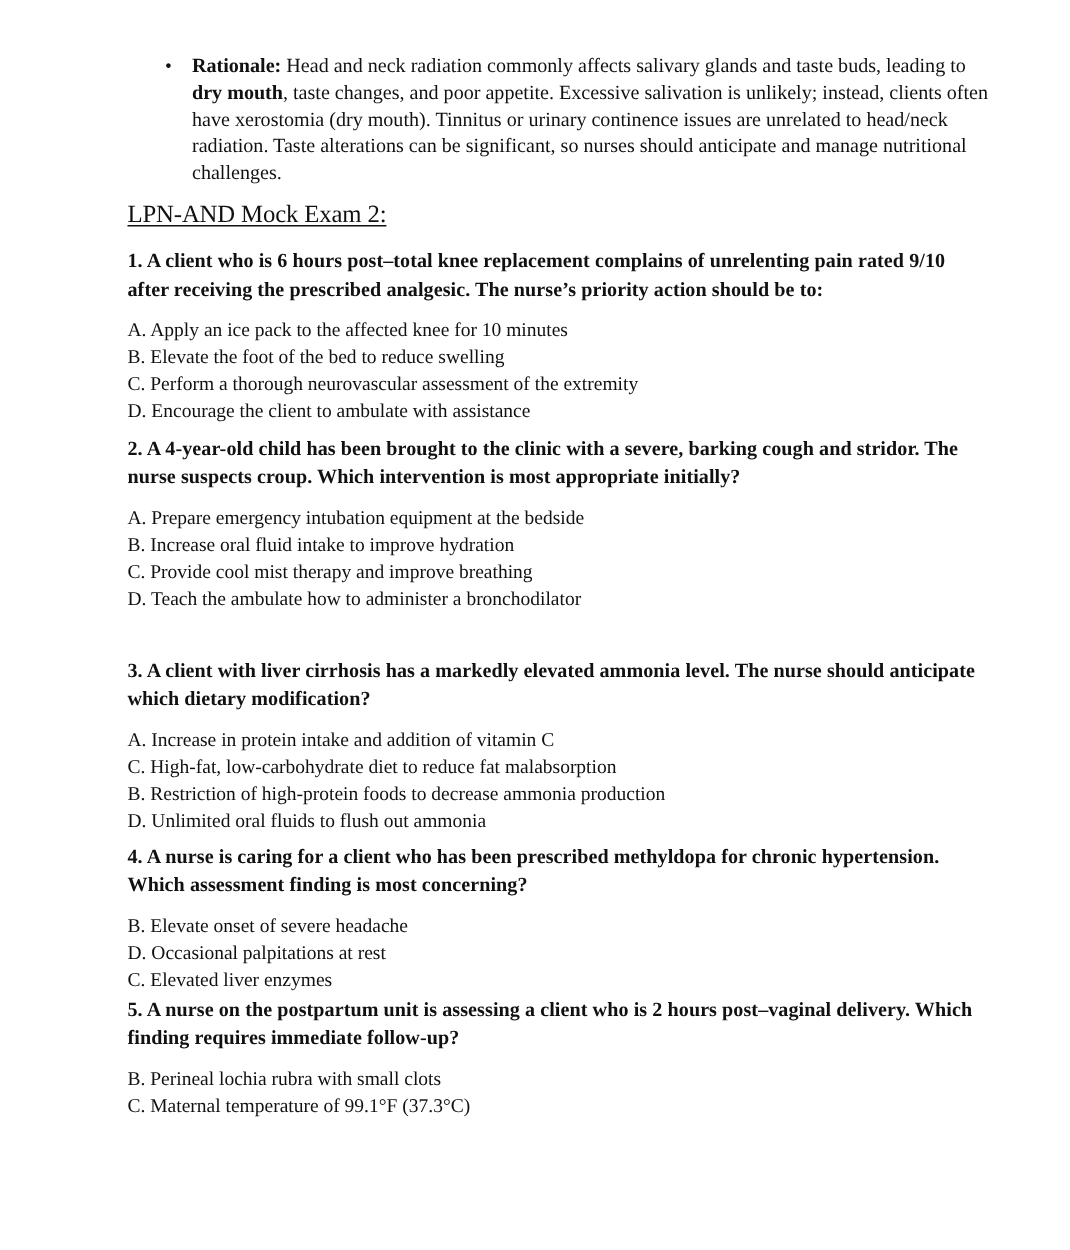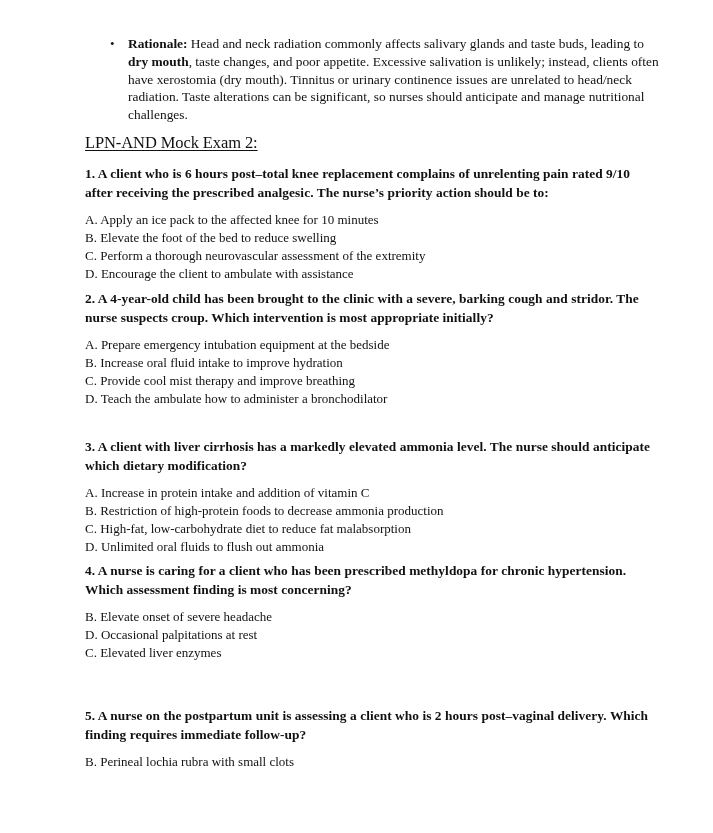--- a/index.html
+++ b/index.html
@@ -55,30 +55,31 @@
     <p class="q-text">2. A 4-year-old child has been brought to the clinic with a severe, barking cough and stridor. The nurse suspects croup. Which intervention is most appropriate initially?</p>
     <p class="opt">A. Prepare emergency intubation equipment at the bedside</p>
     <p class="opt">B. Increase oral fluid intake to improve hydration</p>
     <p class="opt">C. Provide cool mist therapy and improve breathing</p>
     <p class="opt">D. Teach the ambulate how to administer a bronchodilator</p>
   </div>
 
   <div class="question" style="top:416px;margin-top:22px;">
     <p class="q-text">3. A client with liver cirrhosis has a markedly elevated ammonia level. The nurse should anticipate which dietary modification?</p>
     <p class="opt">A. Increase in protein intake and addition of vitamin C</p>
+    <p class="opt">C. High-fat, low-carbohydrate diet to reduce fat malabsorption</p>
     <p class="opt">B. Restriction of high-protein foods to decrease ammonia production</p>
-    <p class="opt">C. High-fat, low-carbohydrate diet to reduce fat malabsorption</p>
     <p class="opt">D. Unlimited oral fluids to flush out ammonia</p>
   </div>
 
   <div class="question" style="top:562px;">
     <p class="q-text">4. A nurse is caring for a client who has been prescribed methyldopa for chronic hypertension. Which assessment finding is most concerning?</p>
     <p class="opt">B. Elevate onset of severe headache</p>
     <p class="opt">D. Occasional palpitations at rest</p>
     <p class="opt">C. Elevated liver enzymes</p>
   </div>
 
-  <div class="question" style="top:707px;">
+  <div class="question" style="top:664px;">
     <p class="q-text">5. A nurse on the postpartum unit is assessing a client who is 2 hours post–vaginal delivery. Which finding requires immediate follow-up?</p>
     <p class="opt">B. Perineal lochia rubra with small clots</p>
+    <p class="opt">C. Maternal temperature of 99.1°F (37.3°C)</p>
   </div>
 
 </div>
 
 </body></html>

